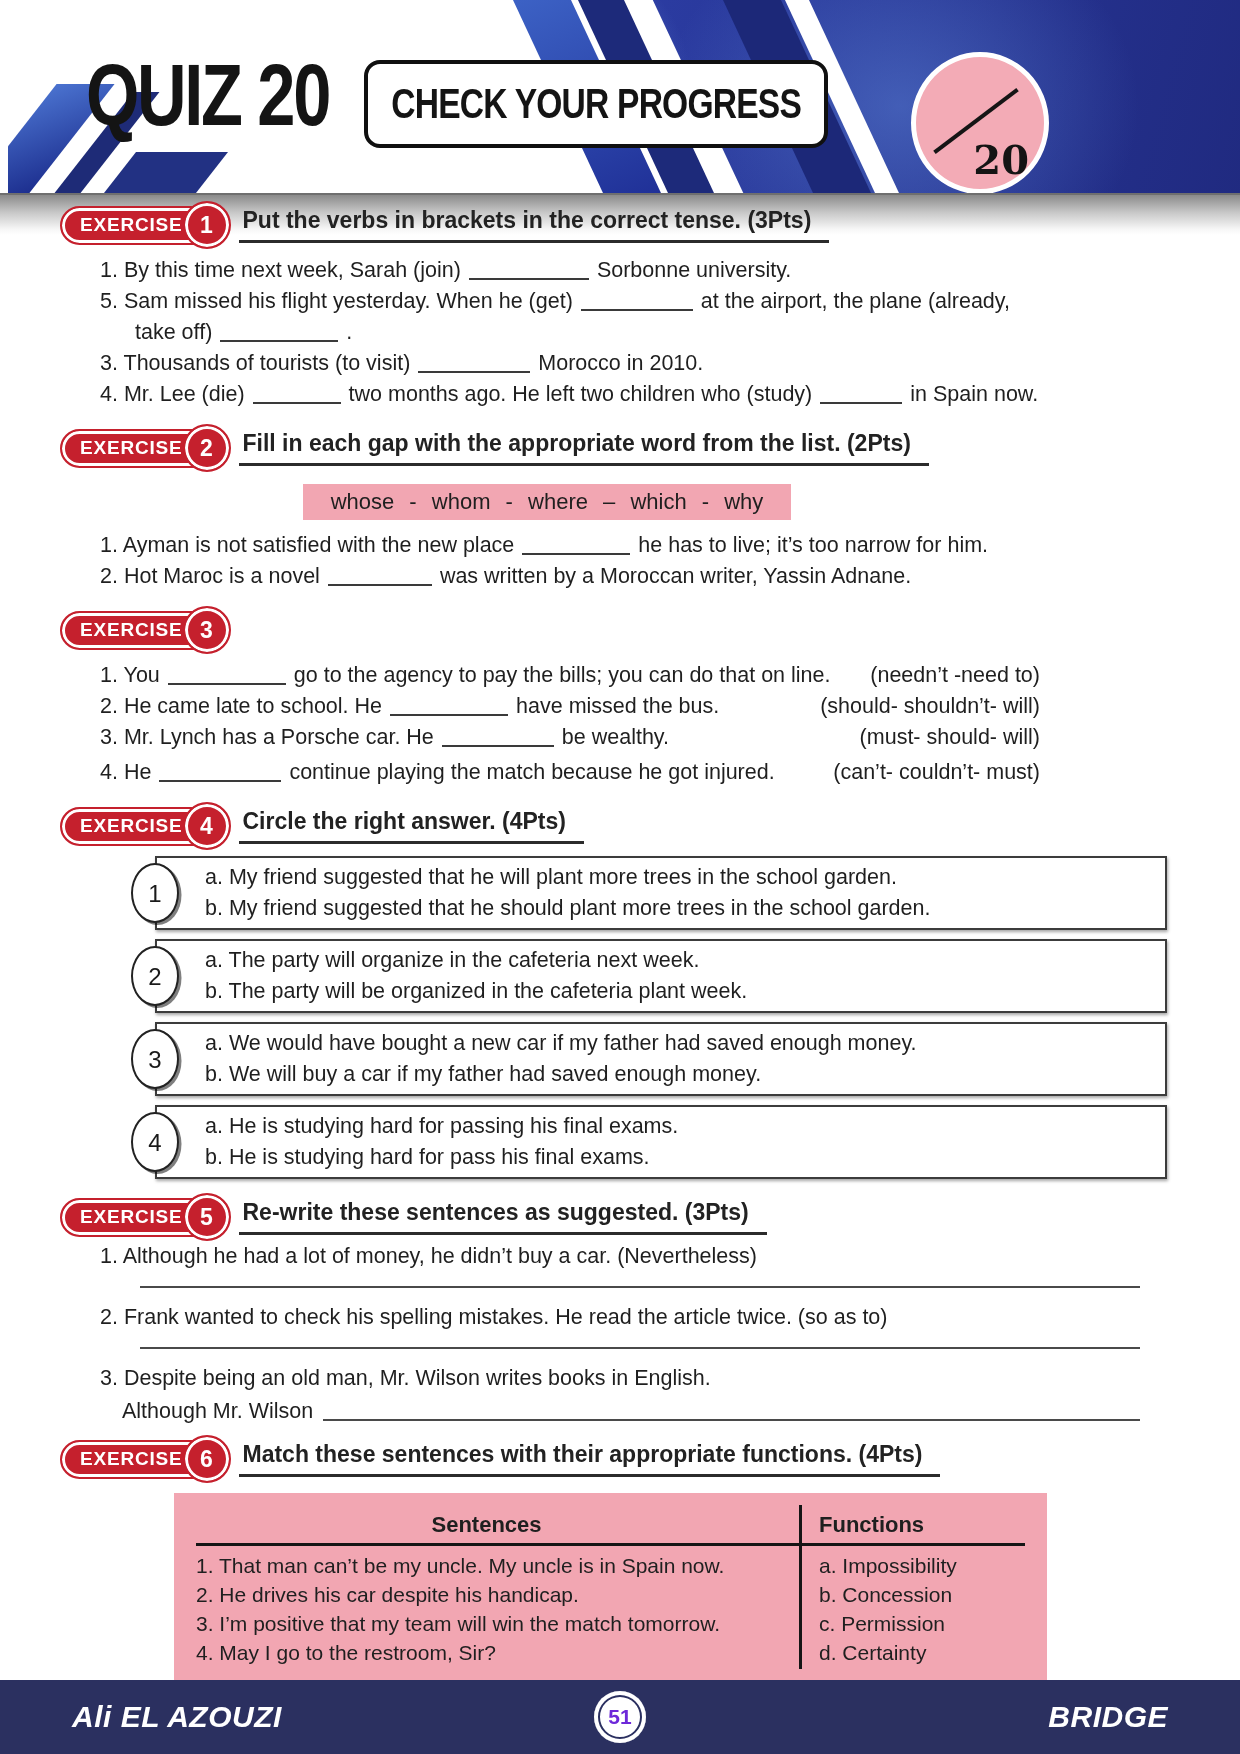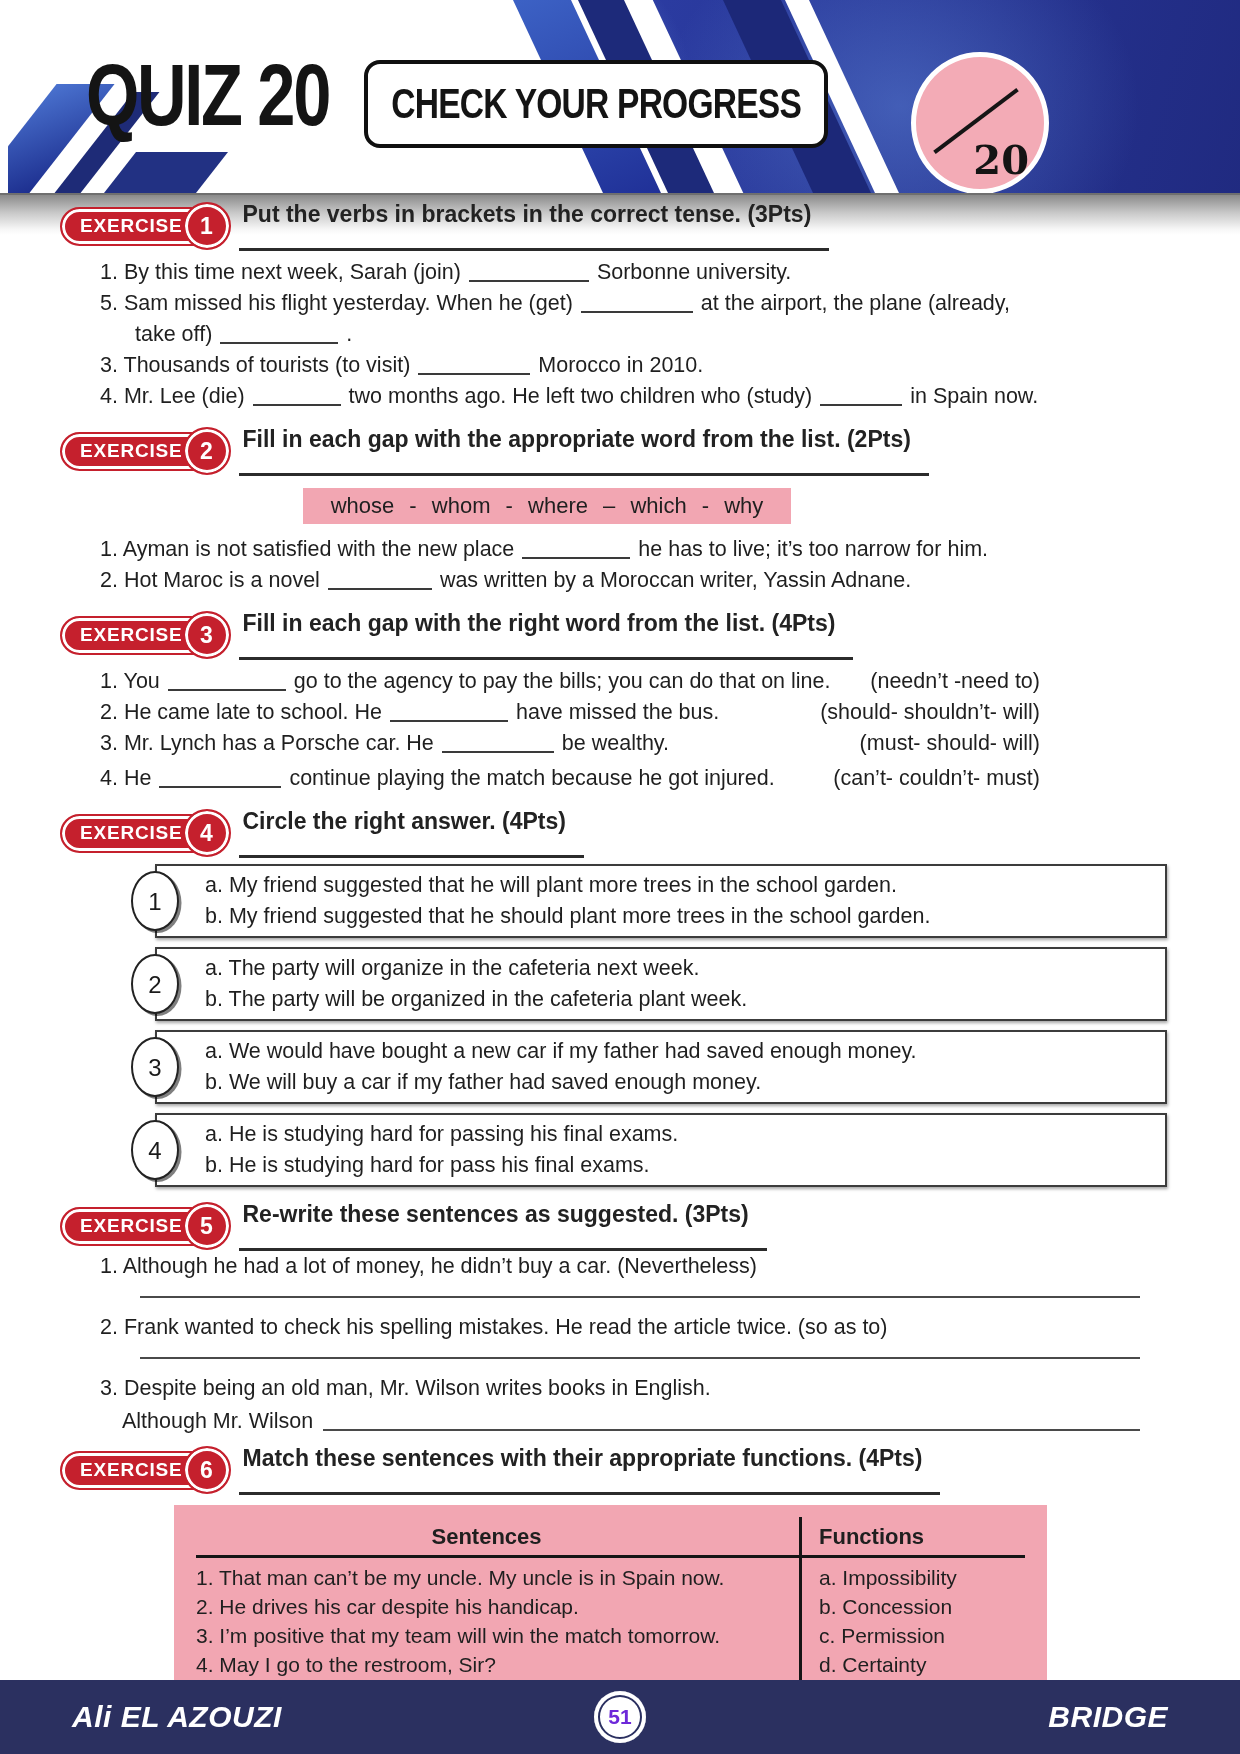--- a/index.html
+++ b/index.html
@@ -46,21 +46,21 @@
   .section{margin-top:14px;}
   .section.first{margin-top:8px;}
   .ex-head{display:flex;align-items:center;}
   .badge{display:flex;align-items:center;}
   .badge-pill{background:#c5202d;color:#fff;border:2px solid #c5202d;box-shadow:inset 0 0 0 3px #fff;
      padding:6px 30px 7px 18px;border-radius:20px;font-weight:bold;font-size:19px;letter-spacing:.8px;}
   .badge-num{width:44px;height:44px;border-radius:50%;background:#c5202d;border:2px solid #c5202d;
      box-shadow:inset 0 0 0 3px #fff;color:#fff;font-size:23px;font-weight:bold;display:flex;
      align-items:center;justify-content:center;margin-left:-32px;position:relative;flex:0 0 auto;}
   .ex-title{font-size:23px;font-weight:bold;color:#222;border-bottom:3px solid #2b2b2b;
-     padding:0 18px 20px 4px;margin-left:8px;white-space:nowrap;}
+     padding:0 18px 6px 4px;margin-left:8px;white-space:nowrap;}
   .ex-items{margin:6px 0 0 40px;font-size:21.5px;line-height:31px;}
   .blank{display:inline-block;border-bottom:2px solid #3a3a3a;height:12px;margin:0 8px;
      transform:translateY(3px);}
   .indent2{margin-left:35px;}
 
   .word-box{margin:12px 0 10px 243px;width:488px;height:36px;background:#f2a6b2;
      display:flex;align-items:center;justify-content:center;font-size:22px;word-spacing:9px;}
 
   .ex3row{display:flex;margin-left:40px;padding-right:140px;}
   .ex3row .opt{margin-left:auto;white-space:nowrap;padding-left:20px;text-align:right;}
@@ -172,21 +172,20 @@
         </div>
       </div>
     </div>
 
     <div class="section">
       <div class="ex-head">
         <span class="badge">
           <span class="badge-pill">EXERCISE</span>
           <span class="badge-num">3</span>
         </span>
-        <span class="ex-title">Fill in each gap with the right word from the list. (4Pts)</span>
       </div>
       <div class="ex-items" style="margin-left:0;">
         <div class="ex3row">
           <span><span>1. You</span><span class="blank" style="width:118px"></span><span>go to the agency to pay the bills; you can do that on line.</span></span>
           <span class="opt">(needn’t -need to)</span>
         </div>
         <div class="ex3row">
           <span><span>2. He came late to school. He</span><span class="blank" style="width:118px"></span><span>have missed the bus.</span></span>
           <span class="opt">(should- shouldn’t- will)</span>
         </div>

